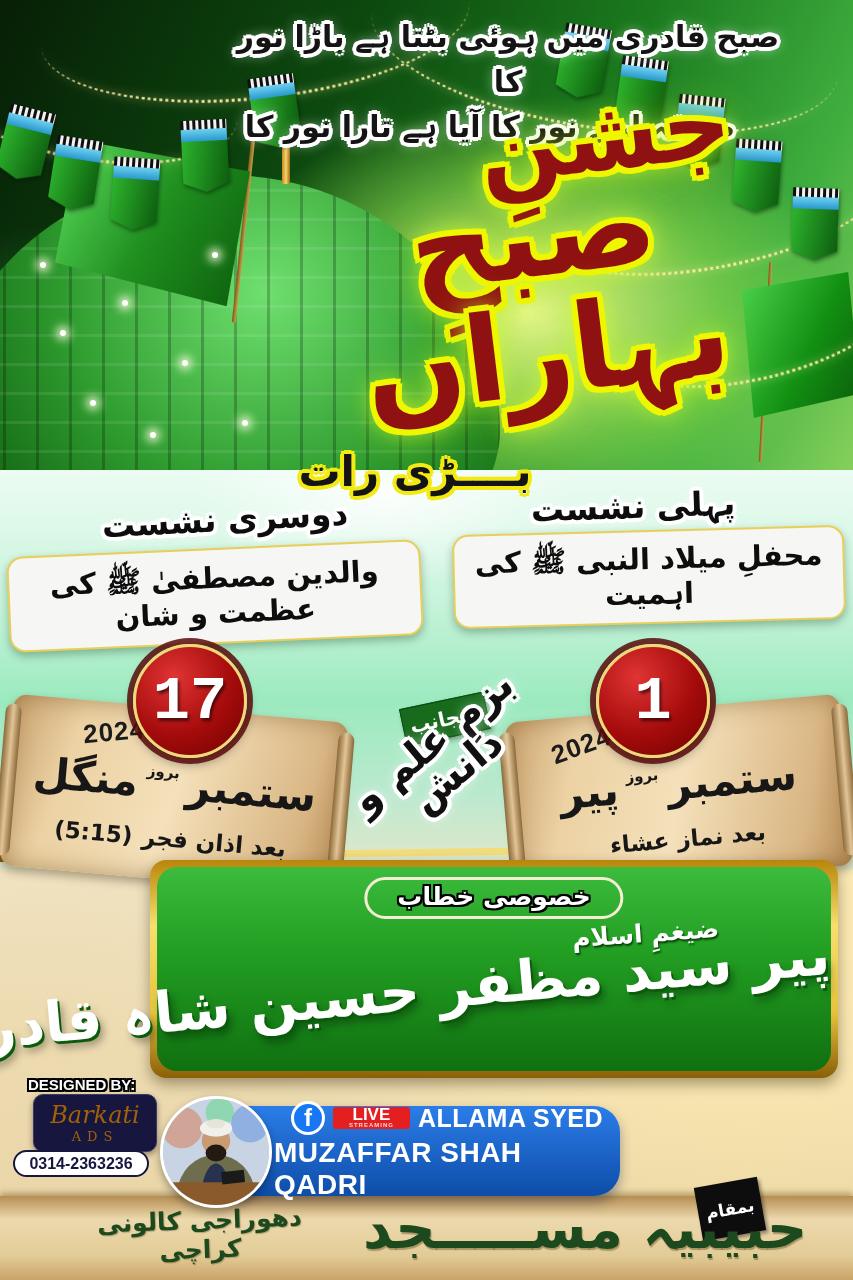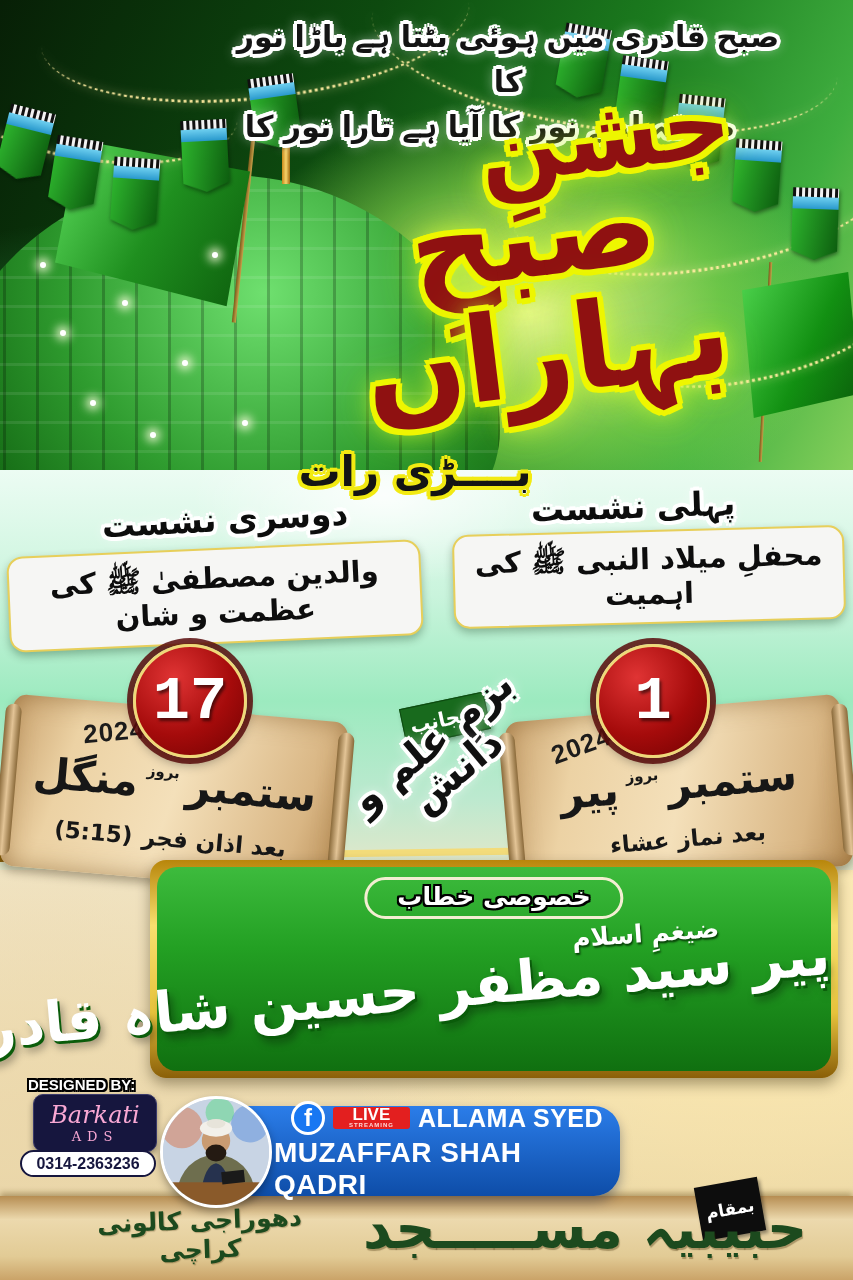--- a/index.html
+++ b/index.html
@@ -140,24 +140,24 @@
     transform:rotate(-4deg);text-shadow:1px 2px 2px #084008;}
   .sp-name{position:absolute;left:0;right:0;top:84px;text-align:center;color:#fff;font-weight:bold;
     font-size:56px;transform:rotate(-5deg);white-space:nowrap;
     text-shadow:2px 3px 0 #0a5c0a,4px 7px 9px rgba(0,0,0,.35);}
 
   
   .des-label{position:absolute;z-index:6;left:28px;top:1076px;color:#fff;font-weight:bold;font-size:15px;
     font-family:"Liberation Sans",sans-serif;}
   .des-box{position:absolute;z-index:6;left:33px;top:1094px;width:124px;height:58px;border-radius:10px;
     background:#16163e;border:1px solid #3a3a6a;display:flex;flex-direction:column;align-items:center;
-    justify-content:center;color:#f9a8d4;box-shadow:0 3px 6px rgba(0,0,0,.4);}
+    justify-content:center;color:#a16207;box-shadow:0 3px 6px rgba(0,0,0,.4);}
   .des-brand{font-family:"DejaVu Serif",serif;font-style:italic;font-size:24px;line-height:1;}
   .des-sub{font-family:"DejaVu Serif",serif;font-size:13px;letter-spacing:6px;margin-top:2px;}
-  .des-phone{position:absolute;z-index:6;left:20px;top:1150px;width:136px;height:27px;border-radius:14px;
+  .des-phone{position:absolute;z-index:6;left:13px;top:1150px;width:136px;height:27px;border-radius:14px;
     background:#fff;border:2px solid #16163e;display:flex;align-items:center;justify-content:center;
     color:#16163e;font-weight:800;font-size:16px;font-family:"Liberation Sans",sans-serif;}
 
   
   .bar{position:absolute;z-index:6;left:222px;top:1106px;width:398px;height:90px;border-radius:26px;
     background:linear-gradient(180deg,#2b7de9,#0e4da8);box-shadow:0 6px 12px rgba(0,20,60,.35);
     display:flex;flex-direction:column;align-items:center;justify-content:center;gap:2px;padding-left:52px;}
   .bar-row{display:flex;align-items:center;gap:8px;}
   .fb{width:34px;height:34px;border-radius:50%;background:#1877f2;border:3px solid #fff;display:flex;
     align-items:center;justify-content:center;color:#fff;font-weight:800;font-size:24px;line-height:1;

